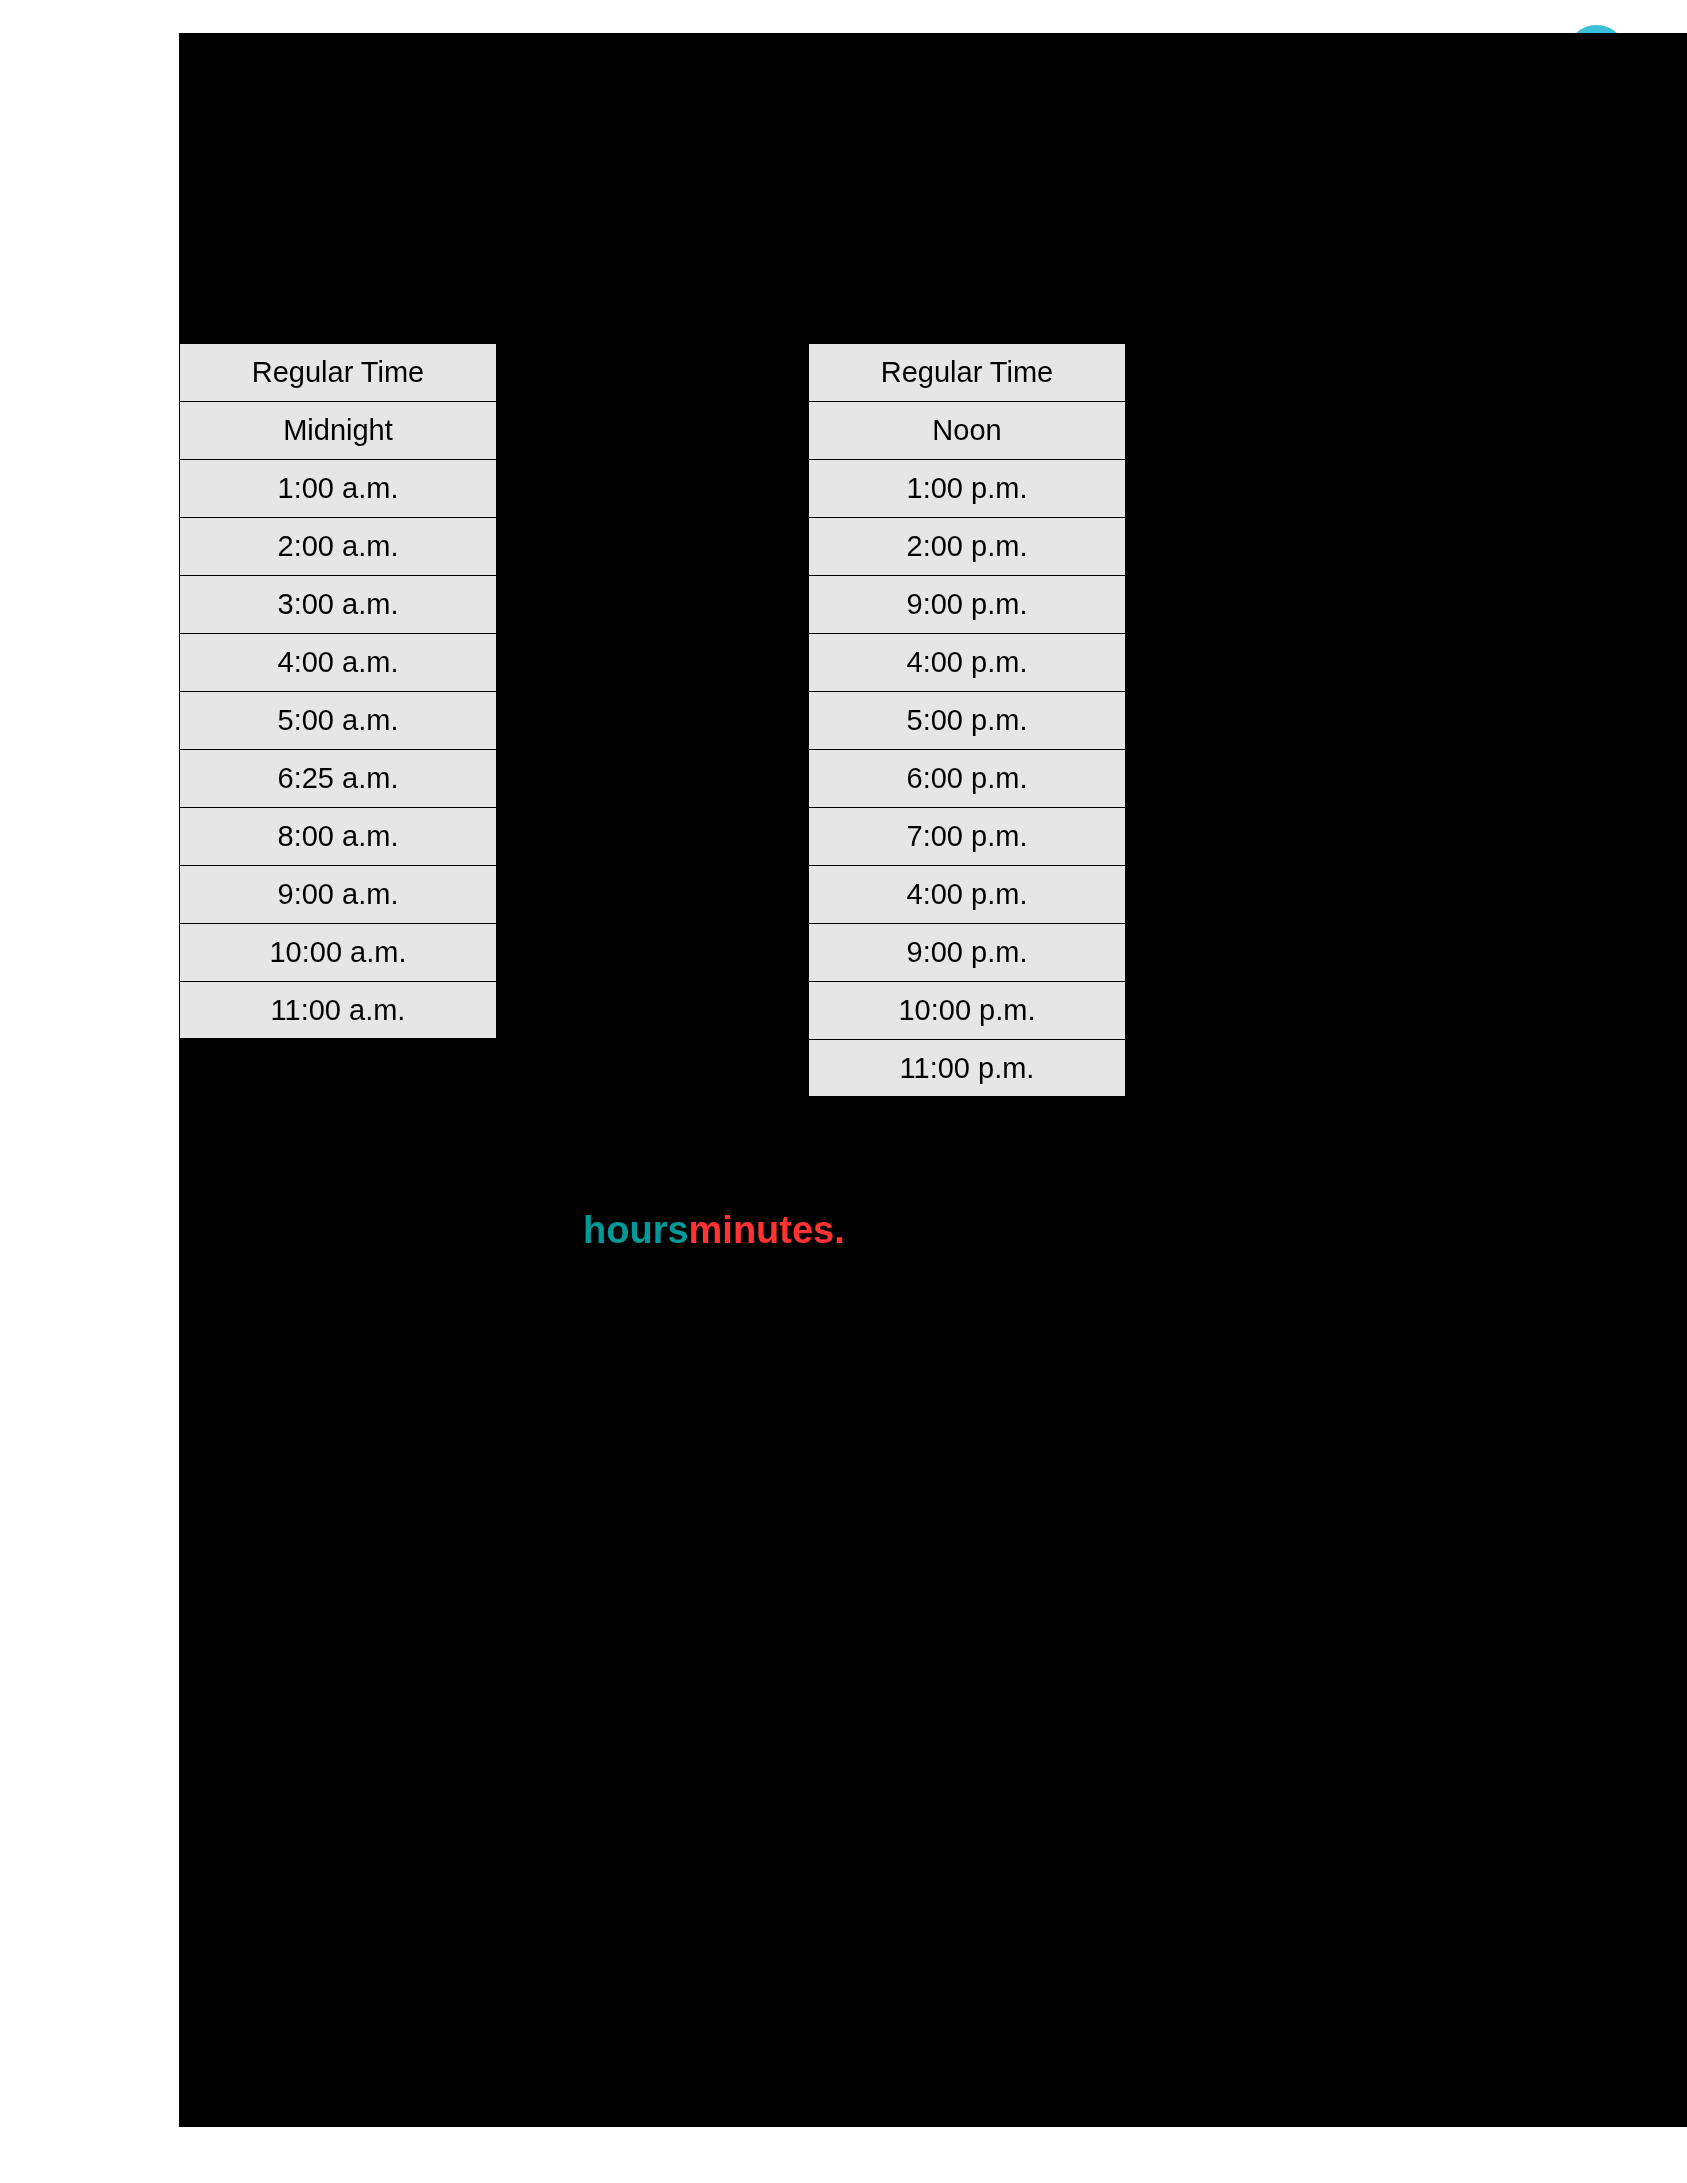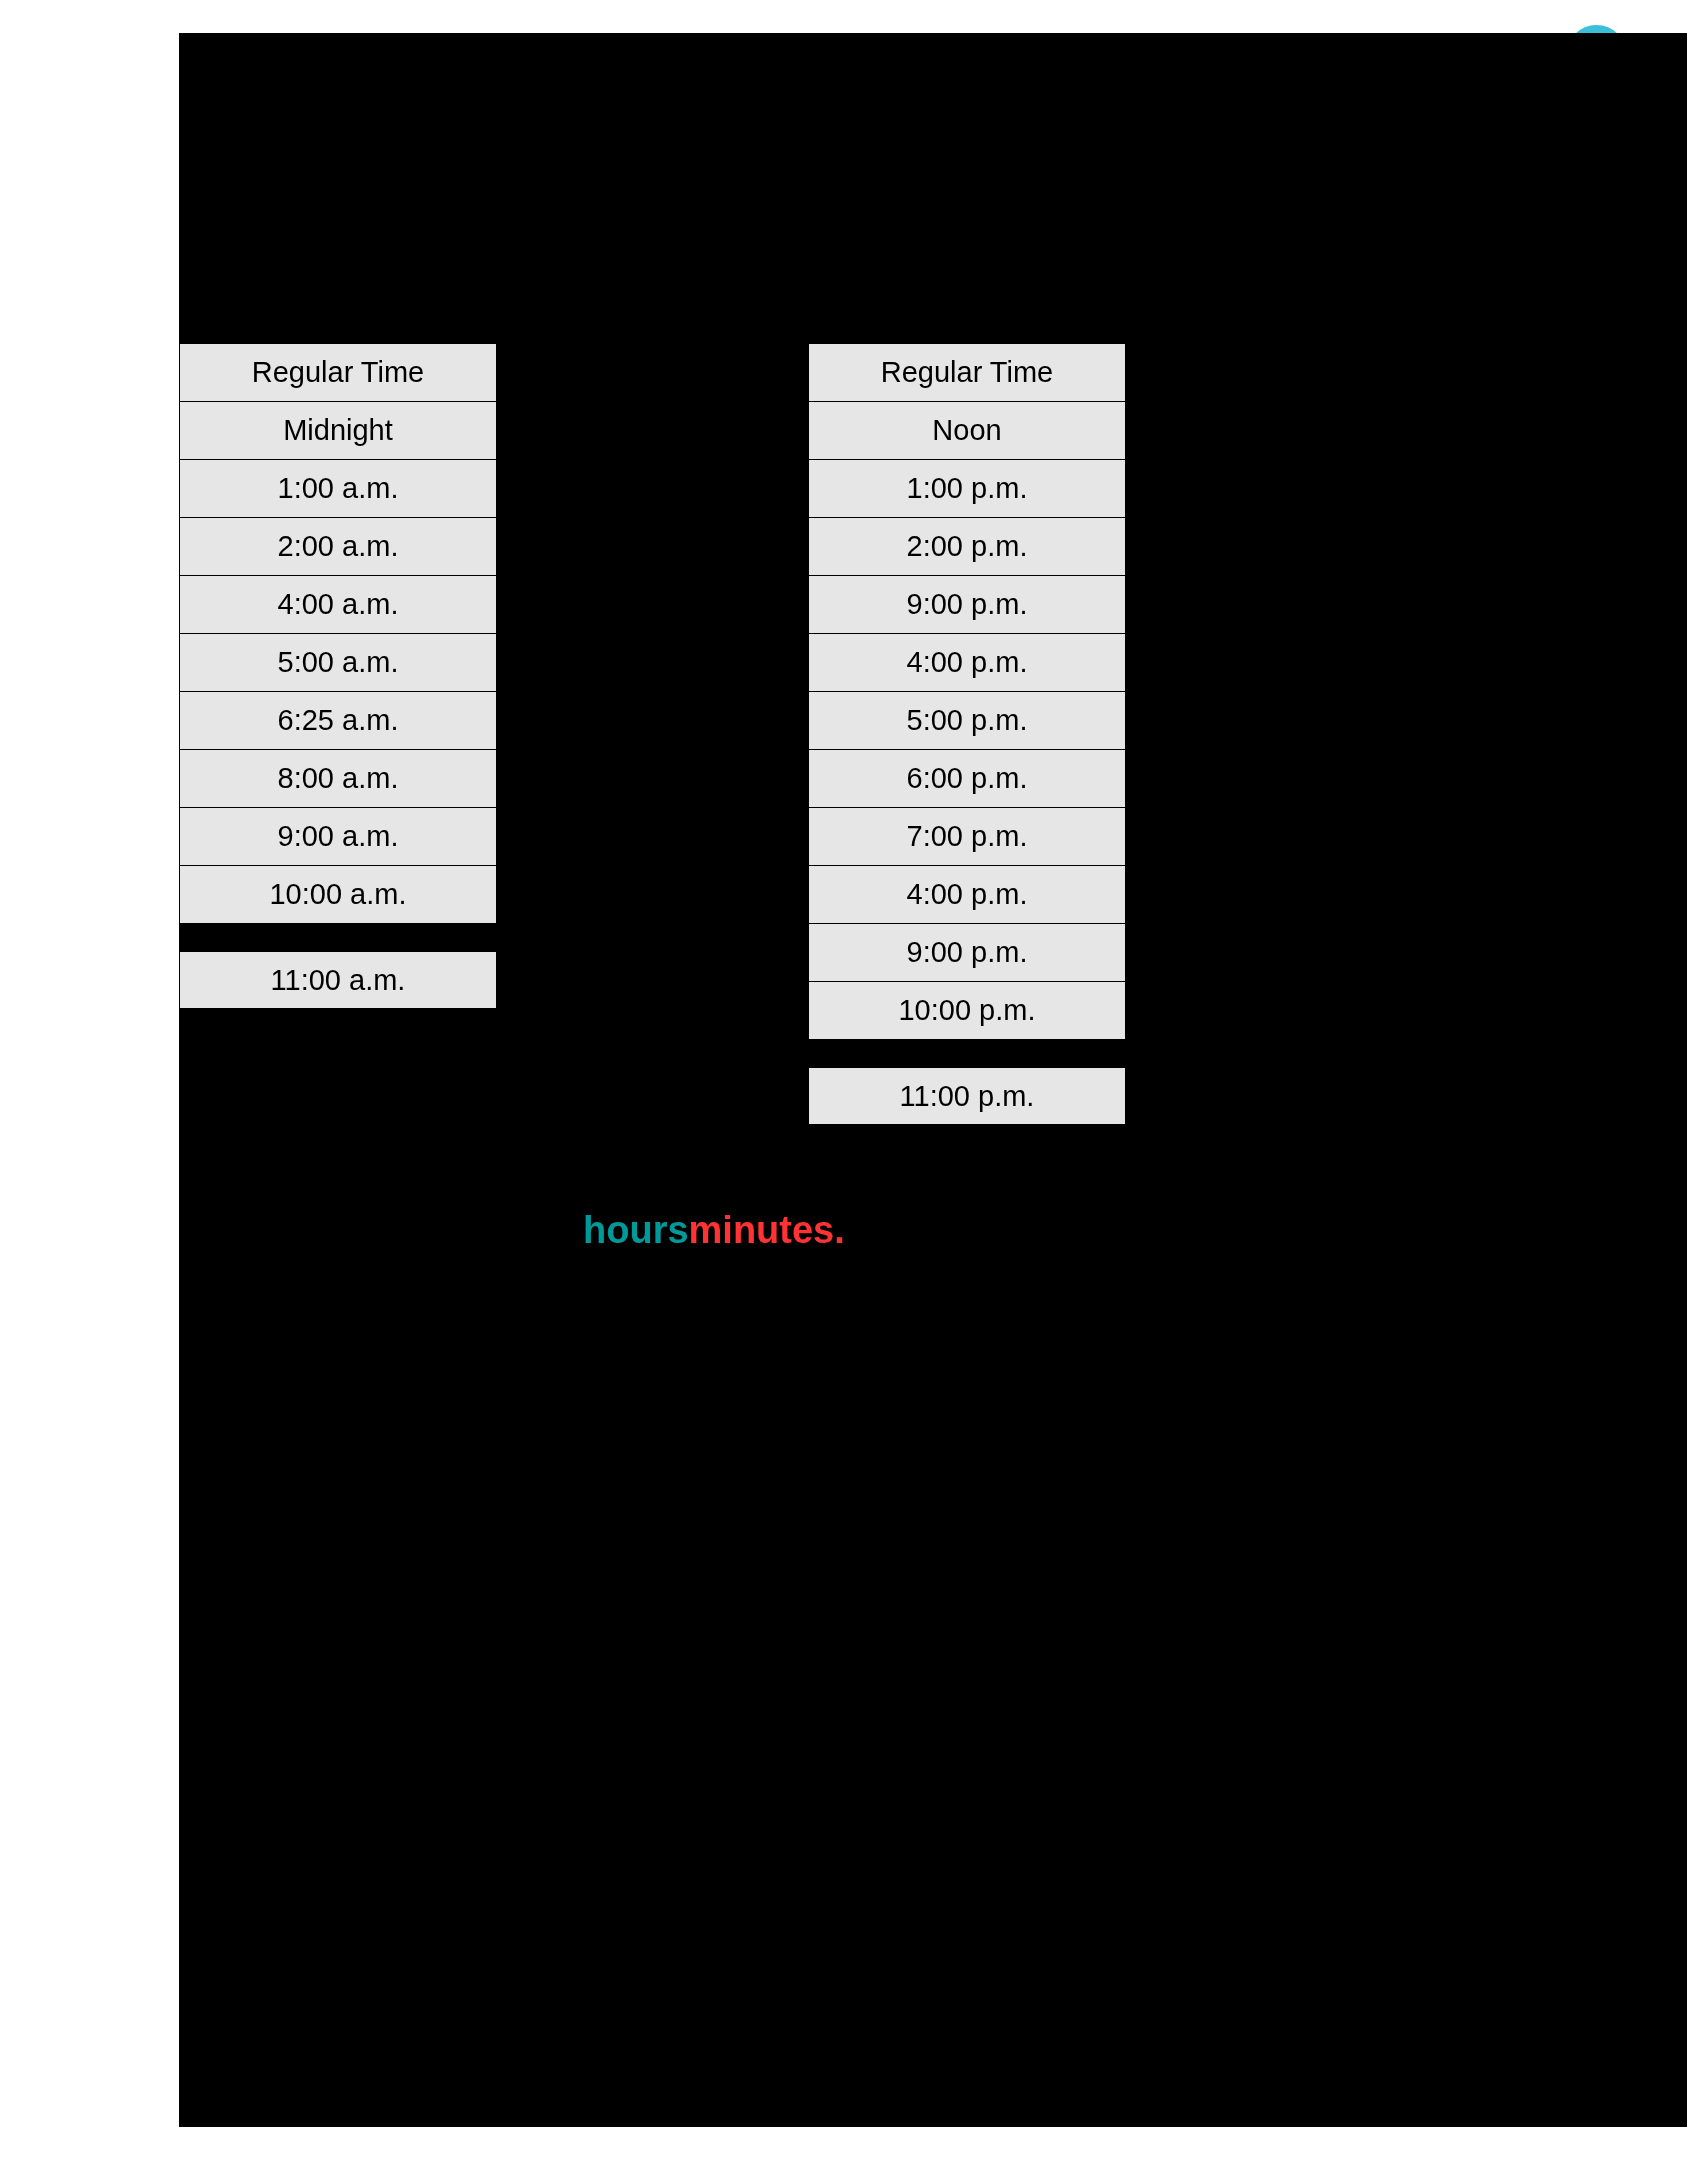--- a/index.html
+++ b/index.html
@@ -90,21 +90,21 @@
     height: 58px;
     border: 0.7px solid #000000;
     border-bottom: none;
     background: #e6e6e6;
     color: #000000;
     font-size: 29px;
     display: flex;
     align-items: center;
     justify-content: center;
   }
-  .cell:last-child { border-bottom: 0.7px solid #000000; margin-top: 28px; }
+  .cell:last-child { border-bottom: 0.7px solid #000000; }
   .hours-minutes {
     position: absolute;
     top: 1176px;
     left: 404px;
     font-size: 38px;
     font-weight: bold;
   }
   .hours-minutes .hours { color: #009999; }
   .hours-minutes .minutes { color: #ff3333; }
   .hours-minutes .dot { color: #ff3333; }
@@ -129,20 +129,21 @@
 
   <div class="black-block">
 
     <div class="tables-row">
 
       <div class="table-block first">
         <div class="cell">Regular Time</div>
         <div class="cell">Midnight</div>
         <div class="cell">1:00 a.m.</div>
         <div class="cell">2:00 a.m.</div>
+        <div class="cell">3:00 a.m.</div>
         <div class="cell">4:00 a.m.</div>
         <div class="cell">5:00 a.m.</div>
         <div class="cell">6:25 a.m.</div>
         <div class="cell">8:00 a.m.</div>
         <div class="cell">9:00 a.m.</div>
         <div class="cell">10:00 a.m.</div>
         <div class="cell">11:00 a.m.</div>
       </div>
 
       <div class="table-block second">

